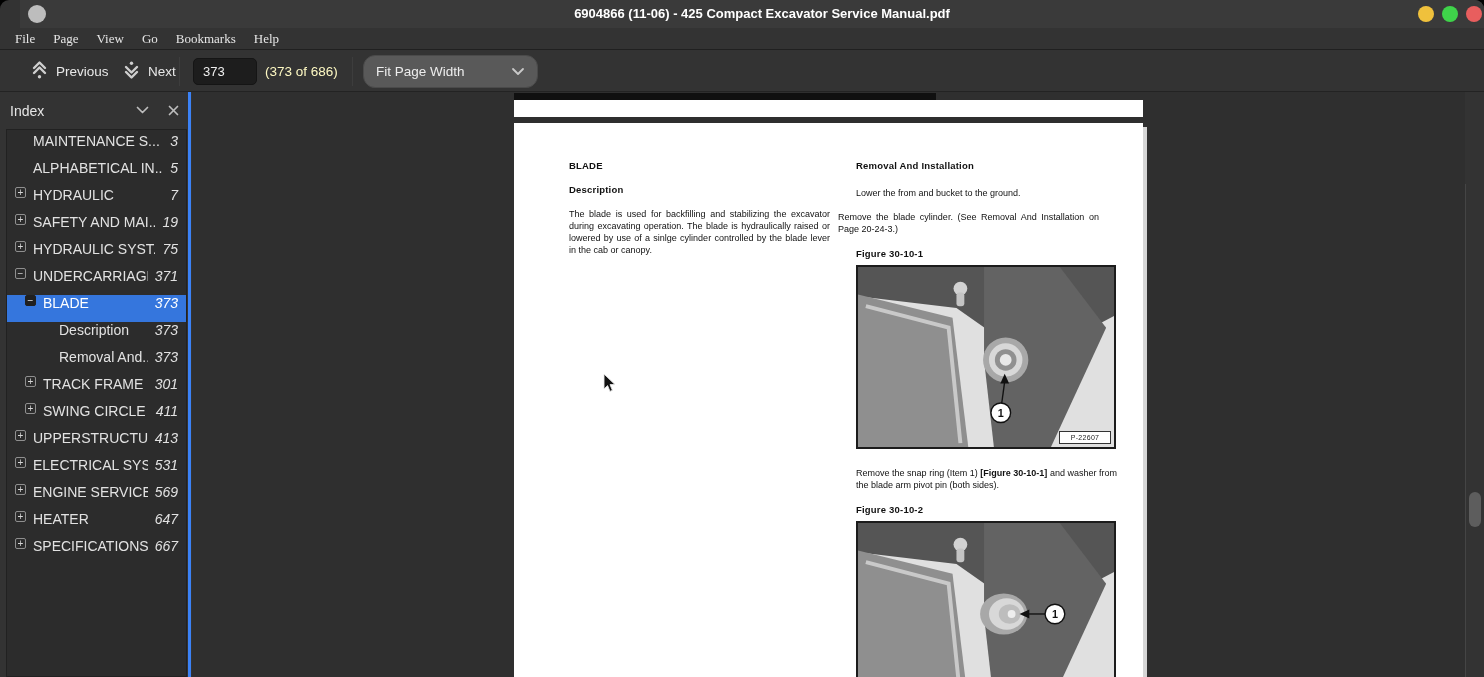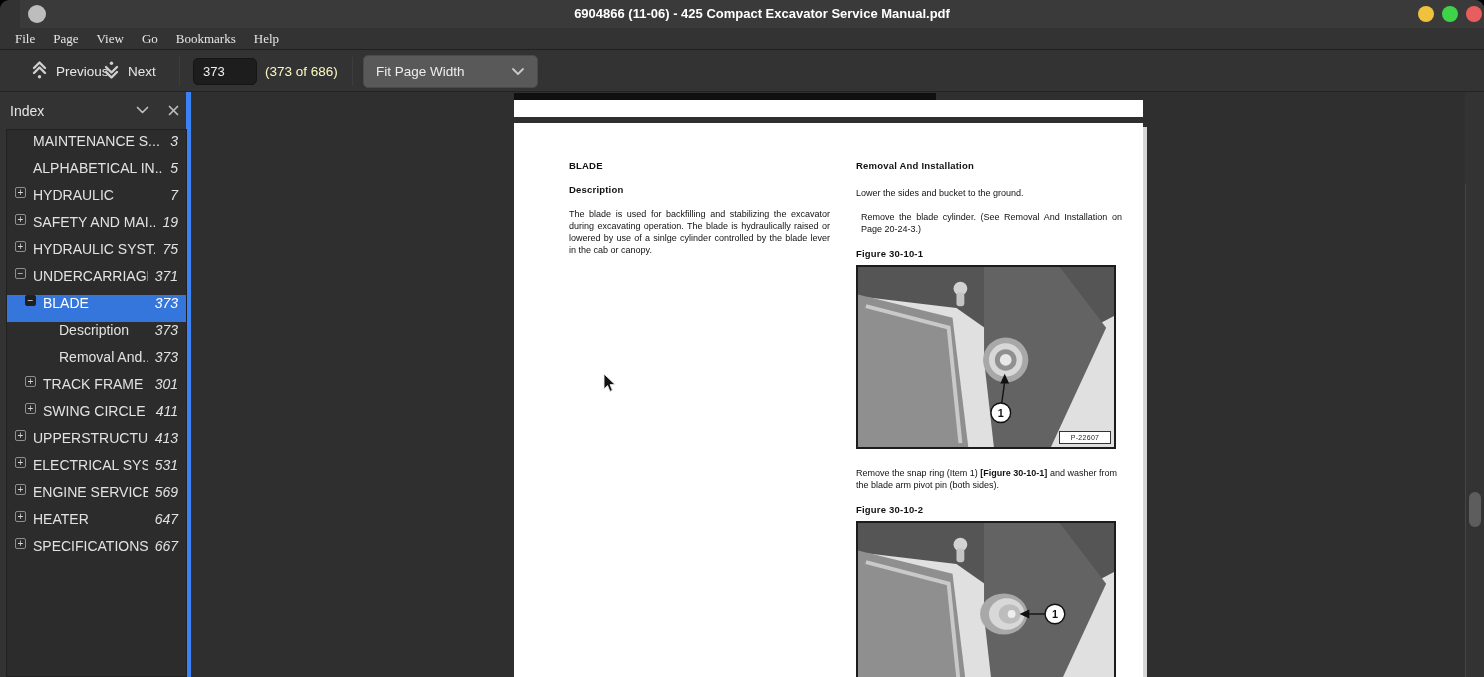--- a/index.html
+++ b/index.html
@@ -15,28 +15,28 @@
   
   .menubar { position:absolute; left:0; top:28px; width:100%; height:22px; background:#333333; border-bottom:1px solid #202020; display:flex; align-items:center; padding-left:6px;font-family:Liberation Serif, serif; }
   .menu-item { color:#e6e6e6; font-size:13px; padding:0 9px; height:22px; line-height:21px; cursor:default; }
 
   
   .toolbar { position:absolute; left:0; top:51px; width:100%; height:41px; background:#333333; border-bottom:1px solid #232323; }
   .tb-btn { position:absolute; top:0; height:41px; display:flex; align-items:center; gap:7px; color:#e8e8e8; font-size:13.5px; padding:0 6px; border-radius:4px; }
   .tb-sep { position:absolute; top:6px; width:1px; height:29px; background:#252525; border-right:1px solid #3d3d3d; }
   .page-input { position:absolute; left:193px; top:7px; width:64px; height:27px; background:#1d1d1d; border:1px solid #151515; border-radius:5px; color:#efefef; font-size:13px; padding:0 9px; font-family:"Liberation Sans", sans-serif; }
   .page-count { position:absolute; left:265px; top:0; height:41px; line-height:41px; color:#fef9c3; font-size:13.5px; }
-  .zoom-select { position:absolute; left:363px; top:4px; width:175px; height:33px; background:#595959; border:1px solid #4a4a4a; border-radius:5px; display:flex; align-items:center; color:#ededed; font-size:13.5px; padding:0 12px; }
+  .zoom-select { position:absolute; left:363px; top:4px; width:175px; height:33px; background:#595959; border:1px solid #4a4a4a; border-radius:12px; display:flex; align-items:center; color:#ededed; font-size:13.5px; padding:0 12px; }
   .zoom-select .chev { margin-left:auto; }
 
   
   .content { position:absolute; left:0; top:92px; width:100%; height:585px; background:#333333; }
 
   
-  .sidebar { position:absolute; left:0; top:0; width:191px; height:100%; background:#333333; border-right:5px solid #3b82f6; }
+  .sidebar { position:absolute; left:0; top:0; width:191px; height:100%; background:#333333; border-right:3px solid #3b82f6; }
   .sb-header { position:absolute; left:0; top:0; width:100%; height:37px; display:flex; align-items:center; }
   .sb-title { color:#e6e6e6; font-size:14px; margin-left:10px; }
   .sb-icon-btn { position:absolute; top:6px; width:24px; height:24px; display:flex; align-items:center; justify-content:center; color:#c0c0c0; }
   .tree { position:absolute; left:6px; top:37px; width:181px; height:548px; background:#2c2c2c; border:1px solid #212121; padding-top:3px; overflow:hidden; }
   .tree-row { height:27px; display:flex; align-items:flex-start; gap:7px; color:#e2e2e2; font-size:14px; padding-right:8px; }
   .tree-row.level-0 { padding-left:8px; }
   .tree-row.level-1 { padding-left:18px; }
   .tree-row.level-2 { padding-left:34px; }
   .tree-row.selected { background:#3576dd; color:#ffffff; }
   .expander { width:11px; height:11px; min-width:11px; border:1px solid #8f8f8f; border-radius:2px; color:#d6d6d6; font-size:10px; line-height:9px; display:flex; align-items:center; justify-content:center; }
@@ -93,21 +93,21 @@
         <svg width="19" height="20" viewBox="0 0 19 20">
             <g fill="none" stroke="#cfcfcf" stroke-width="2.4" stroke-linecap="round" stroke-linejoin="round">
               <path d="M4 8 L9.5 2.5 L15 8"></path>
               <path d="M4 13 L9.5 7.5 L15 13"></path>
             </g>
             <circle cx="9.5" cy="16.8" r="1.7" fill="#cfcfcf"></circle>
           </svg>
       </span>
       <span>Previous</span>
     </div>
-    <div class="tb-btn" style="left:96px;">
+    <div class="tb-btn" style="left:116px;">
       <span>
         <svg width="19" height="20" viewBox="0 0 19 20">
             <circle cx="9.5" cy="3.2" r="1.7" fill="#cfcfcf"></circle>
             <g fill="none" stroke="#cfcfcf" stroke-width="2.4" stroke-linecap="round" stroke-linejoin="round">
               <path d="M4 7 L9.5 12.5 L15 7"></path>
               <path d="M4 12 L9.5 17.5 L15 12"></path>
             </g>
           </svg>
       </span>
       <span>Next</span>
@@ -234,22 +234,22 @@
       <div class="prev-strip"></div>
       <div class="page-shadow"></div>
 
       <div class="pdf-page">
 
         <div class="h1" style="left:55px; top:37px;">BLADE</div>
         <div class="h1" style="left:55px; top:61px;">Description</div>
         <div class="body-text" style="left:55px; top:85px;">The blade is used for backfilling and stabilizing the excavator during excavating operation.  The blade is hydraulically raised or lowered by use of a sinlge cylinder controlled by the blade lever in the cab or canopy.</div>
 
         <div class="h1" style="left:342px; top:37px;">Removal And Installation</div>
-        <div class="body-text" style="left:342px; top:64px;">Lower the sides and bucket to the ground.</div>
-        <div class="body-text" style="left:347px; top:88px;">Remove the blade cylinder. (See Removal And Installation on Page 20-24-3.)</div>
+        <div class="body-text" style="left:342px; top:64px;">Lower the from and bucket to the ground.</div>
+        <div class="body-text" style="left:324px; top:88px;">Remove the blade cylinder. (See Removal And Installation on Page 20-24-3.)</div>
         <div class="h1" style="left:342px; top:125px;">Figure 30-10-1</div>
 
         <div class="fig-box" style="left:342px; top:142px;">
           <svg viewBox="0 0 260 184" preserveAspectRatio="none">
             <rect x="0" y="0" width="260" height="184" fill="#e0e0e0"></rect>
             <polygon points="0,0 260,0 260,50 175,95 100,42 0,30" fill="#555555"></polygon>
             <polygon points="128,0 205,0 252,62 196,184 138,184 128,95" fill="#636363"></polygon>
             <polygon points="0,28 96,52 112,184 0,184" fill="#8f8f8f"></polygon>
             <polyline points="8,40 92,62 104,180" fill="none" stroke="#c9c9c9" stroke-width="4"></polyline>
             <circle cx="104" cy="22" r="7" fill="#d2d2d2"></circle>

